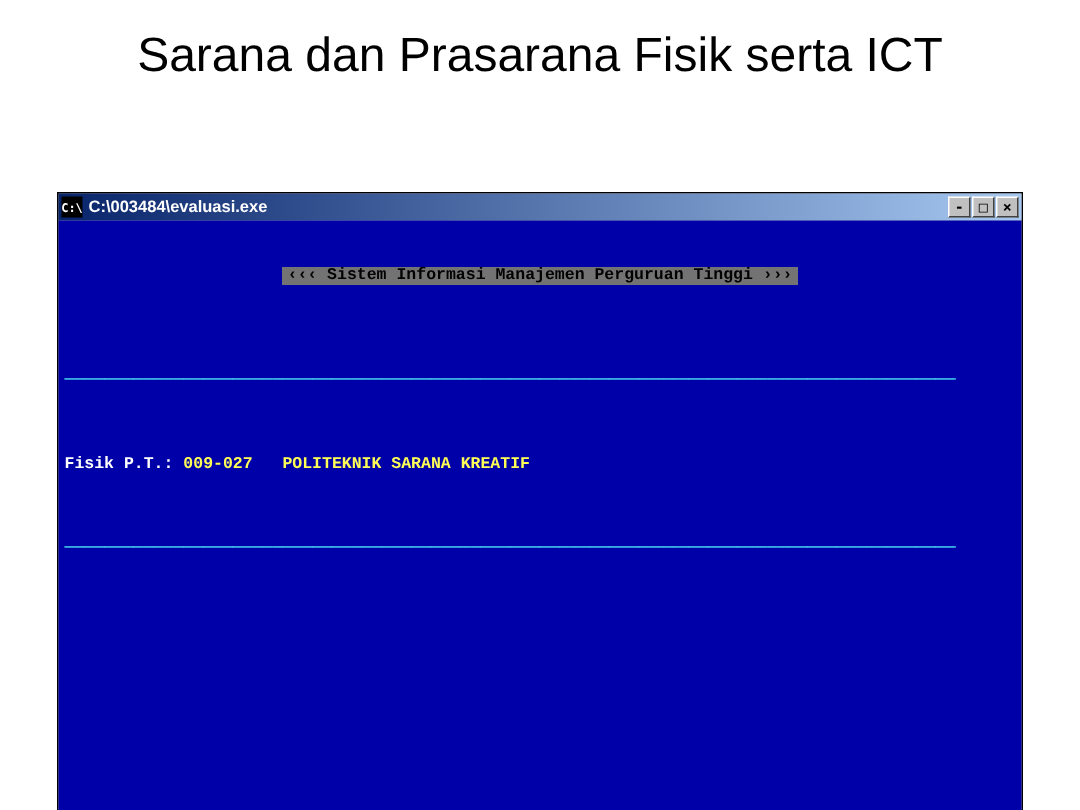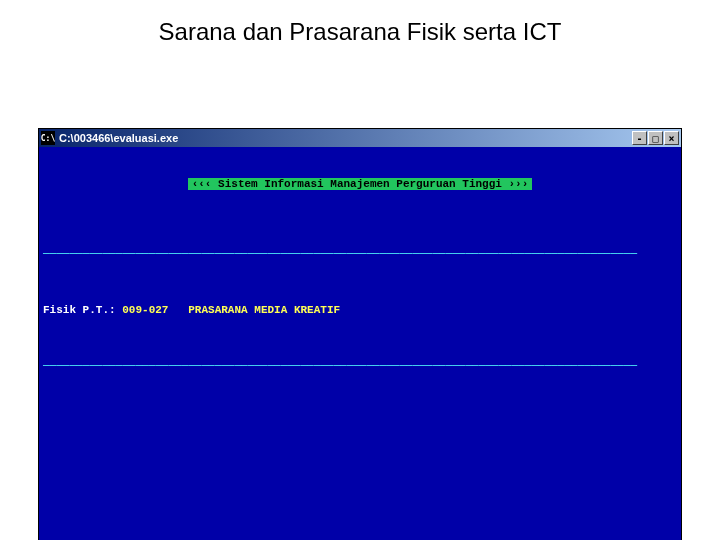--- a/index.html
+++ b/index.html
@@ -1,58 +1,58 @@
 <!DOCTYPE html>
 <html><head>
 <meta charset="utf-8">
 <style>
   * { margin: 0; padding: 0; box-sizing: border-box; }
   body { width: 720px; height: 540px; background: #fff; font-family: Arial, sans-serif; overflow: hidden; }
-  .slide-title { font-size: 24px; font-weight: 400; text-align: center; padding: 18px 0 14px 0; color: #000; }
+  .slide-title { font-size: 32px; font-weight: 400; text-align: center; padding: 18px 0 14px 0; color: #000; }
   .window { position: absolute; left: 38px; top: 128px; width: 644px; background: #c0c0c0; border: 1px solid #000; }
   .titlebar { display: flex; align-items: center; height: 18px; background: linear-gradient(to right, #08246b, #a6c8f0); padding: 0 2px; font-size: 11px; color: #fff; font-family: "Tahoma", sans-serif; font-weight: bold; }
   .titlebar .icon { width: 14px; height: 14px; background: #000; margin-right: 4px; display: inline-flex; align-items: center; justify-content: center; color: #fff; font-size: 8px; font-family: monospace; }
   .titlebar .spacer { flex: 1; }
   .winbtn { width: 15px; height: 14px; background: #c0c0c0; border: 1px solid #fff; border-right-color: #404040; border-bottom-color: #404040; margin-left: 1px; display: inline-flex; align-items: center; justify-content: center; font-size: 10px; font-family: monospace; color: #000; cursor: pointer; }
   .term { background: #0000a8; font-family: "Courier New", monospace; font-size: 11px; line-height: 14px; padding: 2px 0 4px 0; white-space: pre; }
   .row { display: flex; padding: 0 4px; }
   .white { color: #fff; }
   .yellow { color: #ffff55; }
   .cyan { color: #55ffff; }
   .bright { font-weight: bold; }
-  .banner-bg { background: #22c55e; color: #000; padding: 0 4px; }
+  .banner-bg { background: #737373; color: #000; padding: 0 4px; }
   .hr { color: #55ffff; letter-spacing: 0; }
   .center { text-align: center; }
   .flex1 { flex: 1; }
 </style>
 </head>
 <body>
 
 <div class="slide-title">Sarana dan Prasarana Fisik serta ICT</div>
 
 <div class="window">
   <div class="titlebar">
     <span class="icon">C:\</span>
-    <span>C:\003466\evaluasi.exe</span>
+    <span>C:\003484\evaluasi.exe</span>
     <span class="spacer"></span>
     <span class="winbtn">-</span>
     <span class="winbtn">□</span>
     <span class="winbtn">×</span>
   </div>
 
   <div class="term">
     <div class="row"><span class="flex1 center"><span class="banner-bg bright">‹‹‹ Sistem Informasi Manajemen Perguruan Tinggi ›››</span></span></div>
 
 
     <div class="row hr"><span class="cyan">──────────────────────────────────────────────────────────────────────────────────────────</span></div>
 
     <div class="row">
       <span class="white bright">Fisik P.T.:</span><span> </span>
       <span class="yellow bright">009-027</span><span>   </span>
-      <span class="yellow bright">PRASARANA MEDIA KREATIF</span>
+      <span class="yellow bright">POLITEKNIK SARANA KREATIF</span>
     </div>
 
     <div class="row hr"><span class="cyan">──────────────────────────────────────────────────────────────────────────────────────────</span></div>
 
     
 
     
 
     
 

